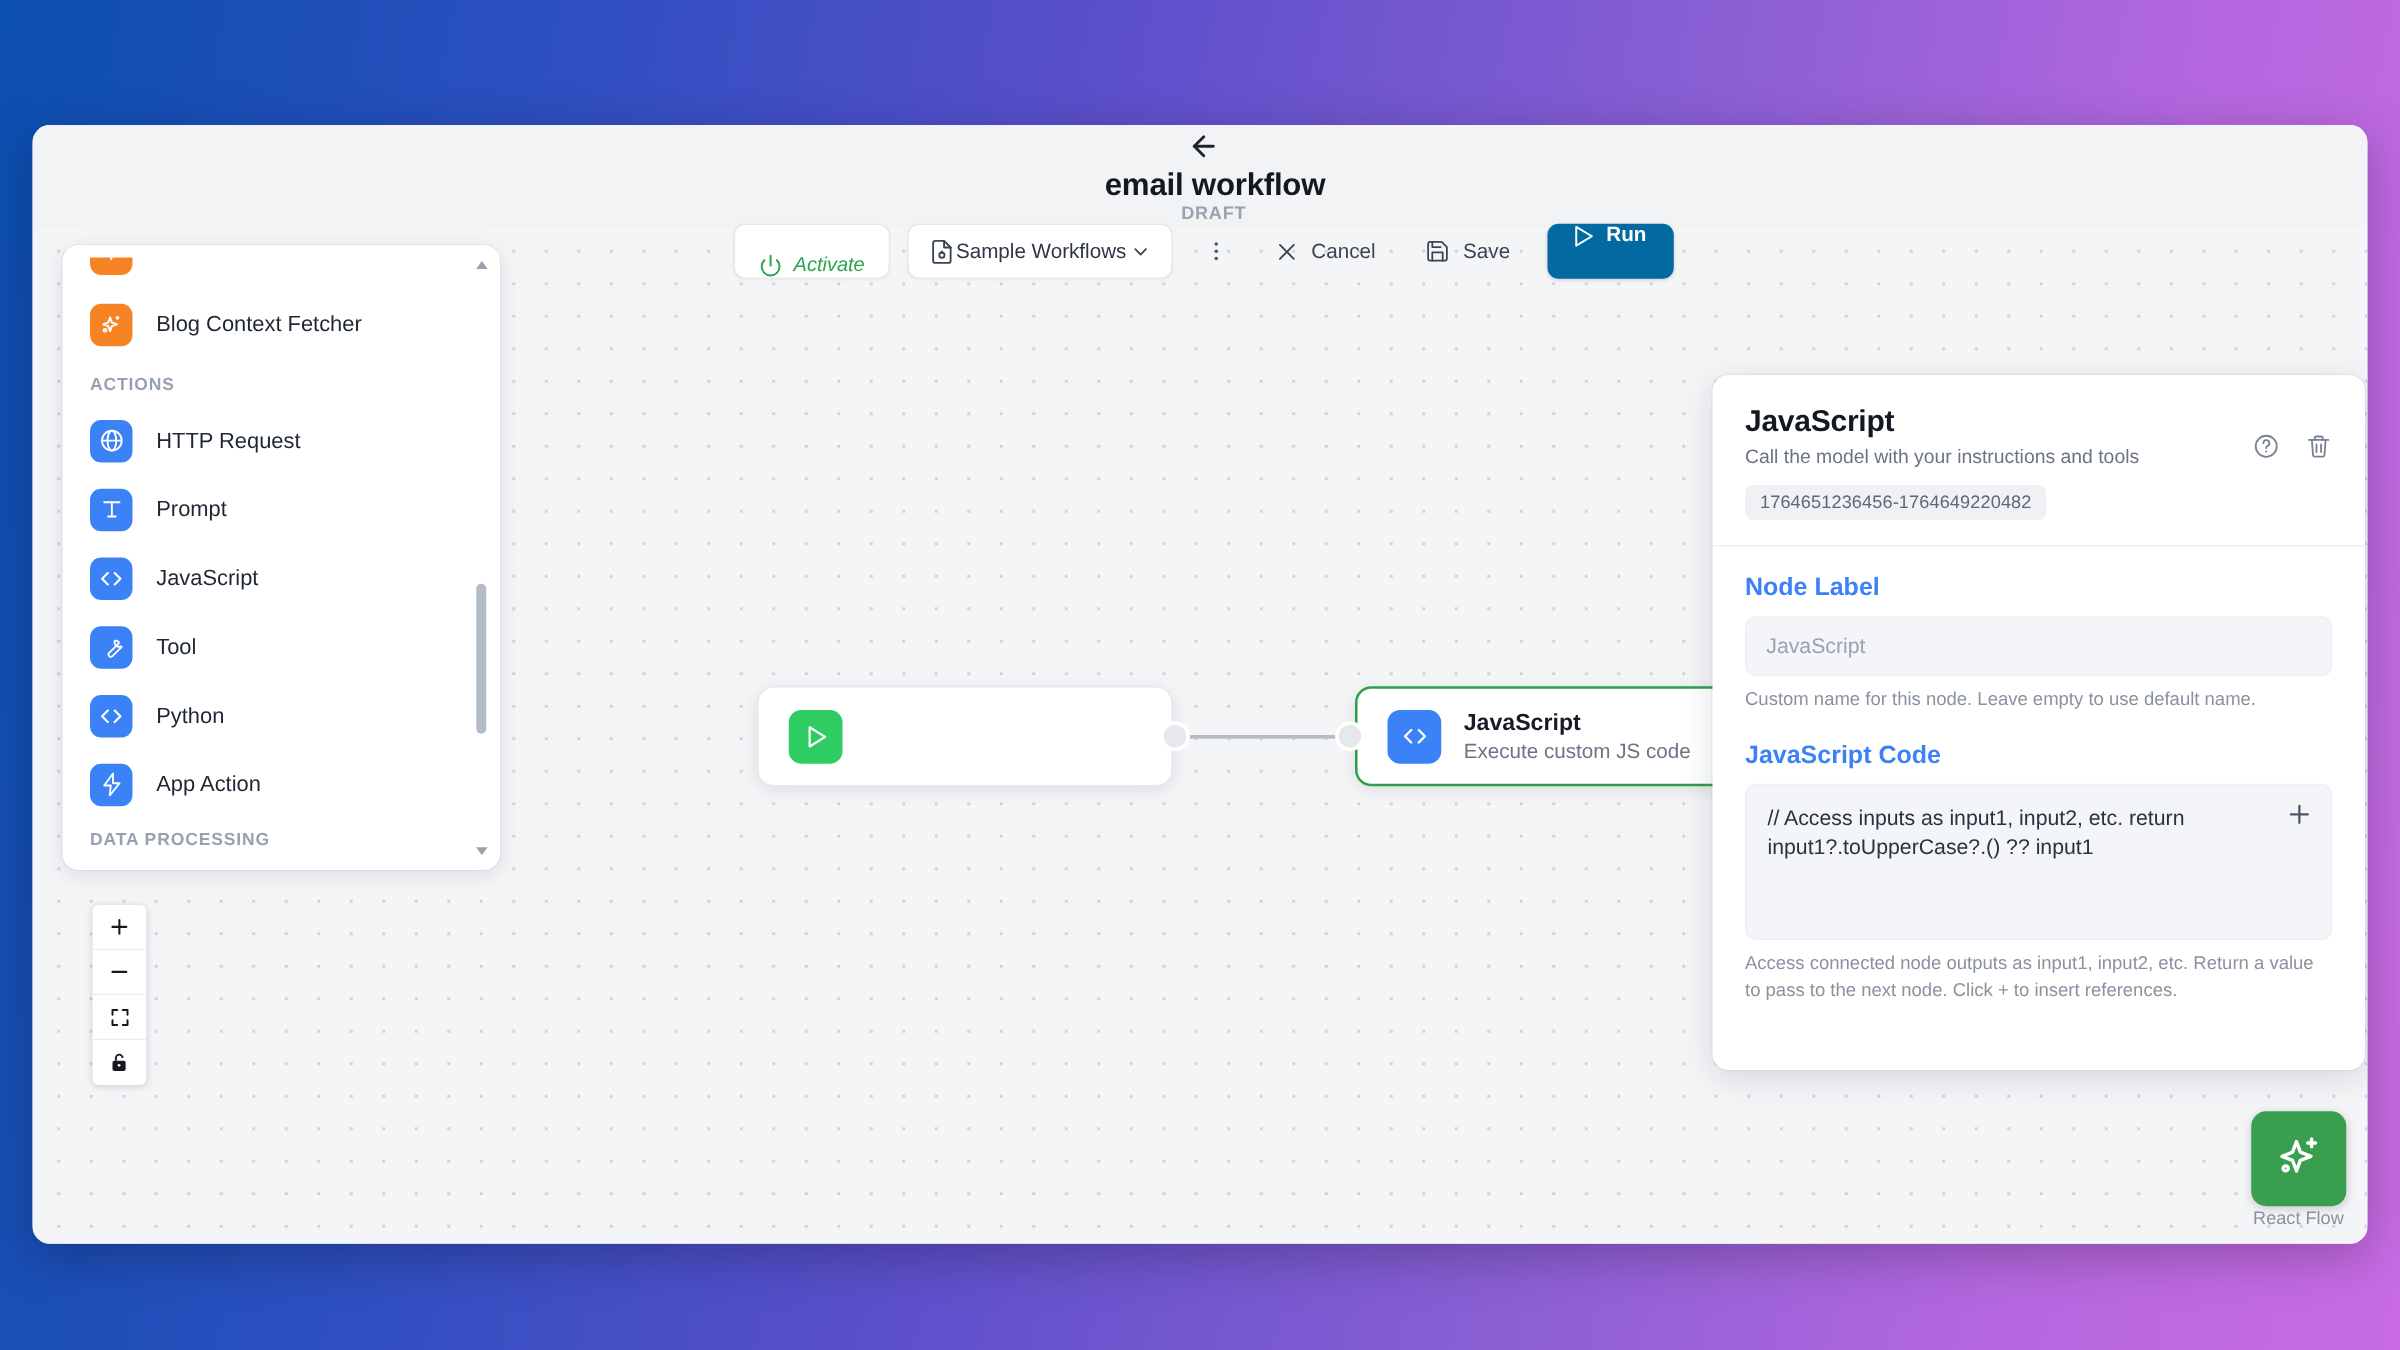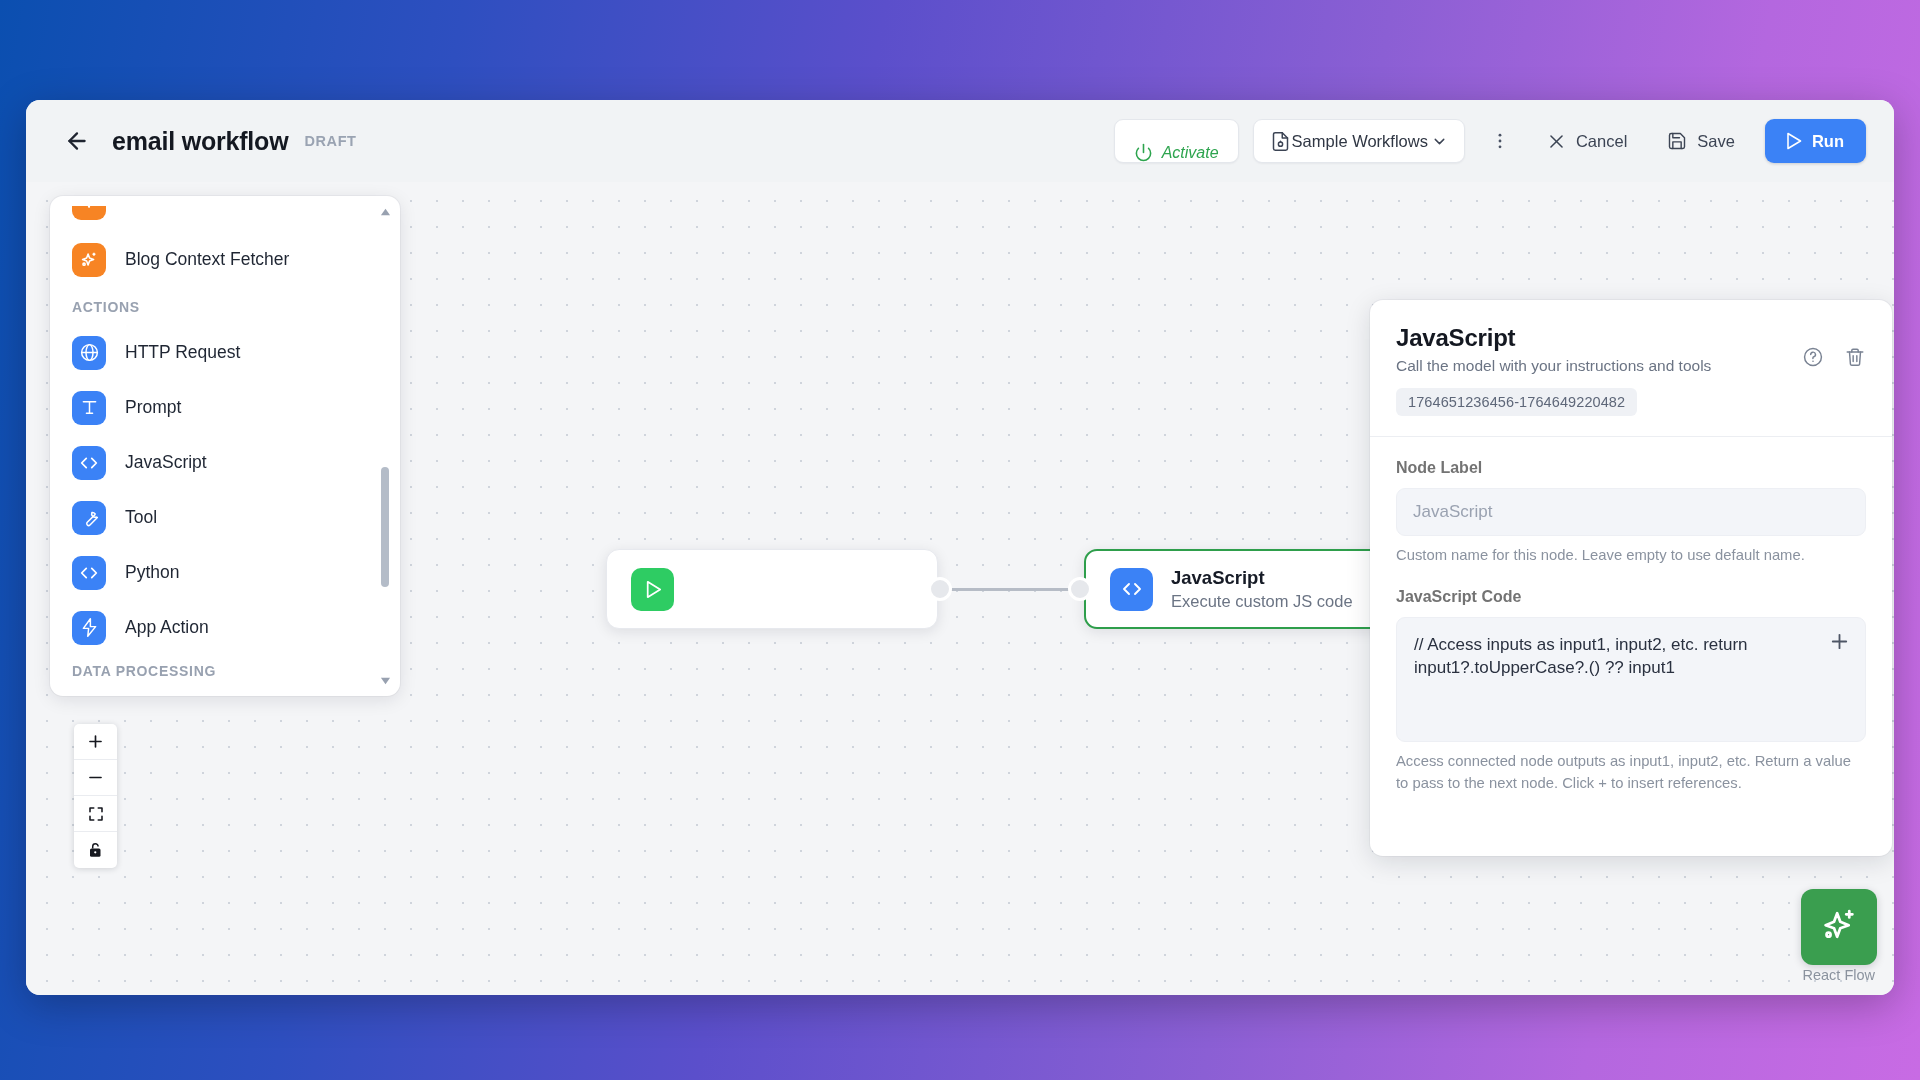--- a/index.html
+++ b/index.html
@@ -25,20 +25,21 @@
   }
 
   
   .topbar {
     position: absolute; left: 0; top: 0;
     width: 100%; height: 82px;
     background: #F1F3F5;
     display: flex; align-items: center;
     padding: 0 28px 0 34px;
     z-index: 40;
+    flex-direction: column;
   }
   .back-arrow {
     width: 34px; height: 34px;
     display: flex; align-items: center; justify-content: center;
     cursor: pointer; color: #1F2430;
     flex: none;
   }
   .wf-title {
     font-size: 25px; font-weight: 700; color: #141821;
     margin-left: 18px; letter-spacing: -0.2px;
@@ -76,23 +77,23 @@
   }
   .btn-plain {
     display: flex; align-items: center; gap: 10px;
     height: 44px; padding: 0 12px;
     background: transparent; border: none;
     font-size: 16.5px; color: #3C4454;
     cursor: pointer; margin-left: 16px;
     font-family: inherit;
   }
   .btn-run {
-    display: flex; align-items: center; gap: 9px;
+    display: flex; align-items: flex-start; gap: 9px;
     height: 44px; padding: 0 22px 0 18px;
-    background: #3b82f6; border: none; border-radius: 9px;
+    background: #0369a1; border: none; border-radius: 9px;
     font-size: 16.5px; color: #FFFFFF; font-weight: 600;
     cursor: pointer; margin-left: 18px;
     box-shadow: 0 1px 3px rgba(16,24,40,0.18);
     font-family: inherit;
   }
 
   
   .canvas {
     position: absolute; left: 0; top: 82px;
     width: 100%; height: 813px;
@@ -256,21 +257,21 @@
   .id-badge {
     display: inline-block; margin-top: 13px;
     background: #EFF1F5; color: #5E6779;
     font-size: 14.5px; letter-spacing: 0.1px;
     padding: 6px 12px; border-radius: 6px;
     font-family: "Liberation Sans", sans-serif;
   }
   .props-divider { height: 1px; background: #ECEEF2; }
   .props-body { padding: 22px 26px 0 26px; }
   .field-label {
-    font-size: 16px; font-weight: 700; color: #737373;
+    font-size: 20px; font-weight: 700; color: #3b82f6;
     margin-bottom: 11px;
   }
   .field-input {
     width: 100%; height: 48px;
     background: #F3F5F9; border: 1px solid #EDEFF4;
     border-radius: 9px;
     font-size: 17px; color: #9AA2B1;
     padding: 0 16px;
     font-family: inherit;
     outline: none;

